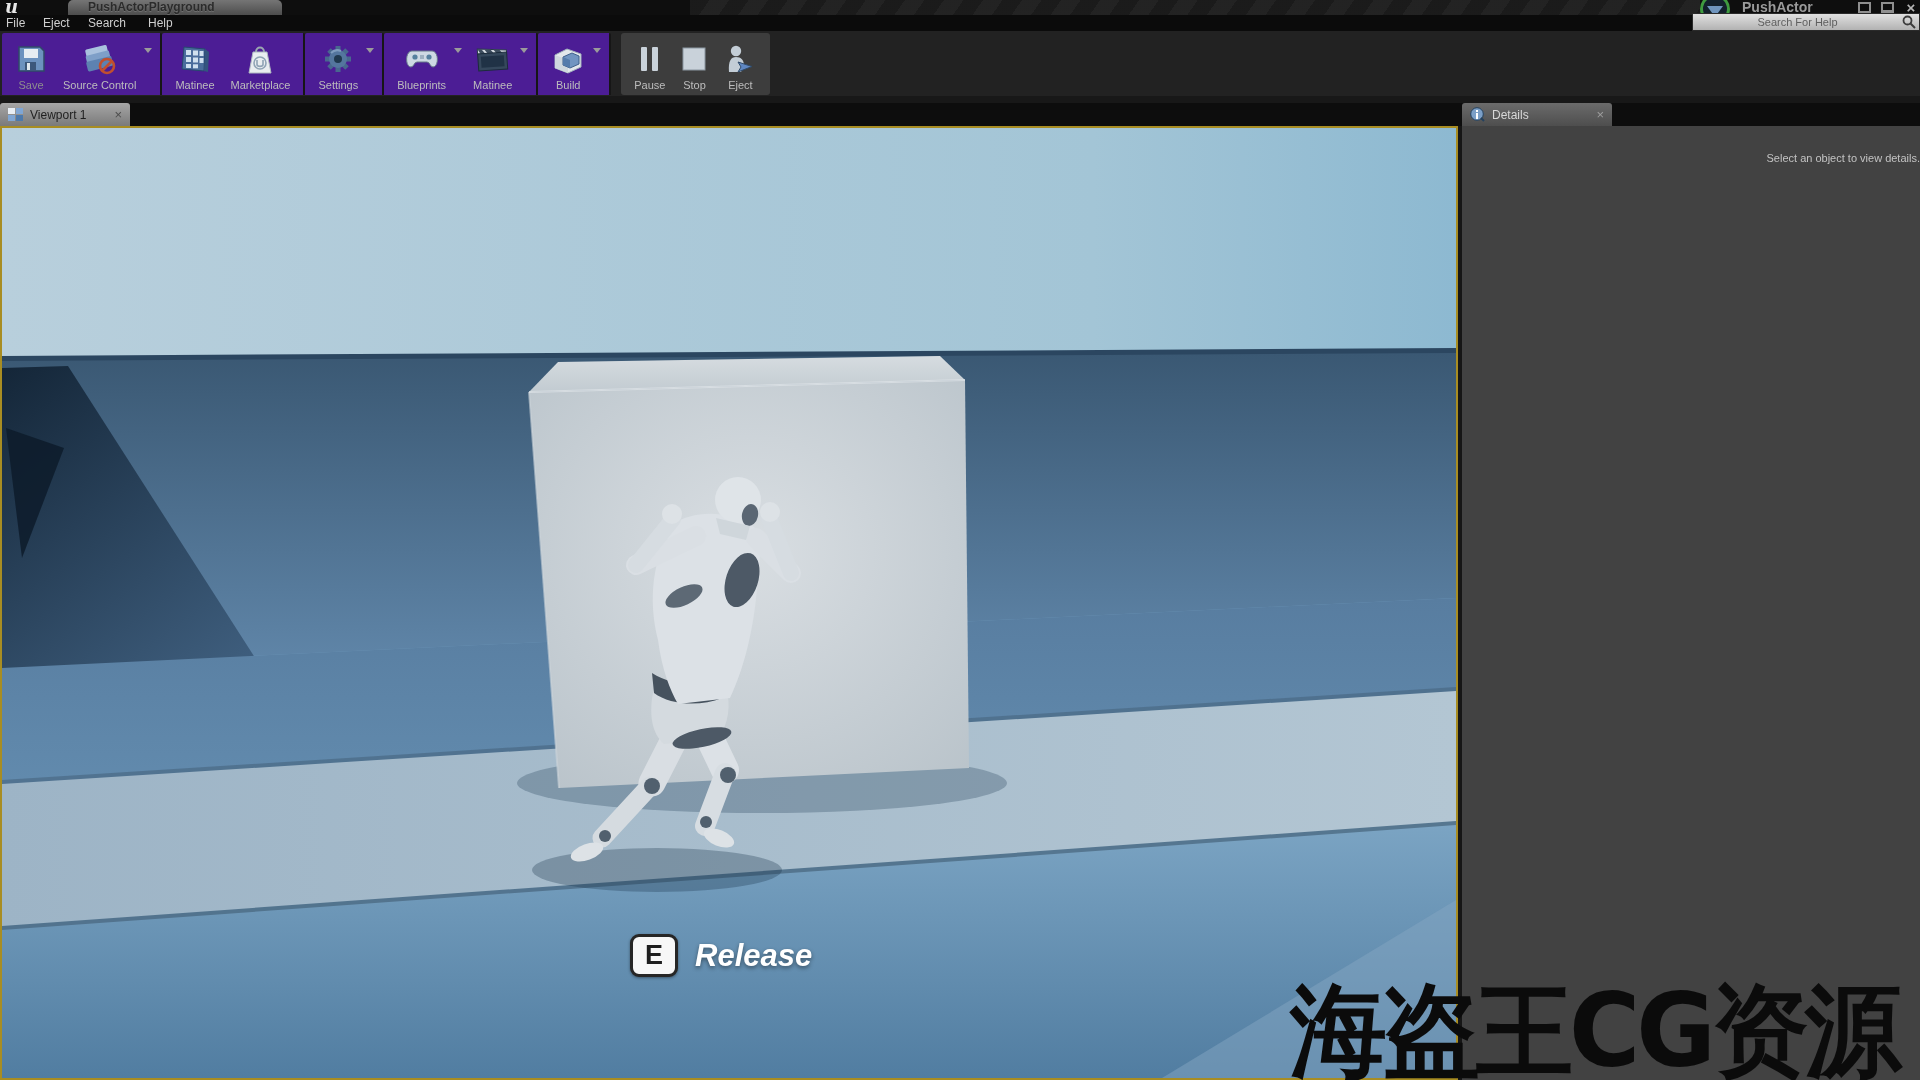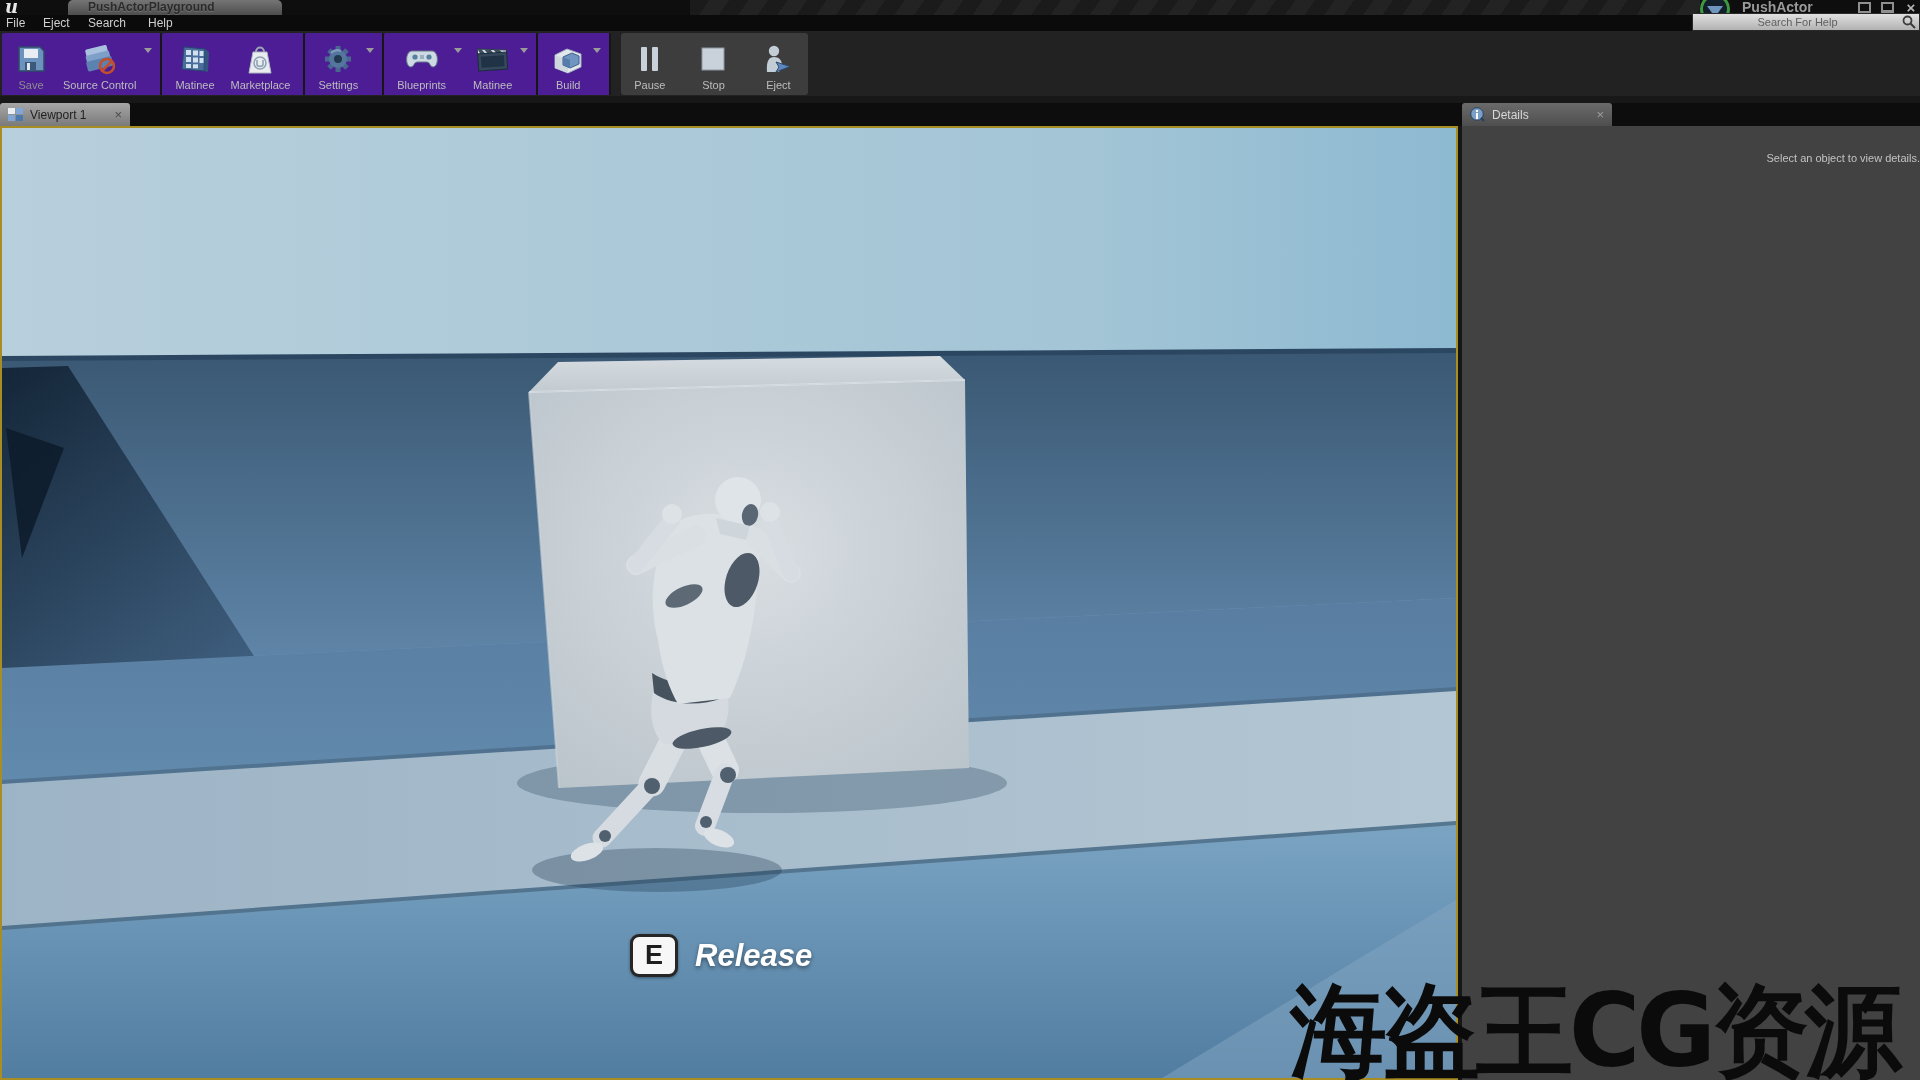--- a/index.html
+++ b/index.html
@@ -39,21 +39,21 @@
   .searchbox input{ flex:1; border:none; background:transparent; font-size:11px; color:#444;
     padding:0 4px; outline:none; font-family:inherit;text-align:center;}
   .searchbox input::placeholder{ color:#5f5f5f; opacity:1;}
   .search-ico{ width:14px; height:14px; margin-right:3px; flex:none;}
   
   .toolbar{ position:absolute; left:0; top:31px; width:1920px; height:65px; background:#222;
     display:flex; align-items:flex-start; padding:2px 0 0 2px;}
   .toolbar-understrip{ position:absolute; left:0; top:96px; width:1920px; height:7px; background:#181818;}
   .tgroup{ display:inline-flex; align-items:flex-end; background:#4c1d95; height:62px;
     border-right:2px solid #161616; padding:2px 5px; border-radius:2px 2px 0 0;}
-  .tgroup.play{ background:#3d3d3d; margin-left:10px; border-right:none; border-radius:3px;gap:19px;}
+  .tgroup.play{ background:#3d3d3d; margin-left:10px; border-right:none; border-radius:3px;}
   .tbtn{ display:flex; flex-direction:column; align-items:center; justify-content:flex-end;
     height:58px; padding:0 8px; cursor:default;}
   .tbtn .ticon{ height:38px; display:flex; align-items:center; justify-content:center;}
   .tbtn .tlabel{ font-size:11px; color:#bdbdbd; line-height:15px; white-space:nowrap;}
   .tbtn.dim .tlabel{ color:#8e8e8e; }
   .dd{ width:0; height:0; border-left:4px solid transparent; border-right:4px solid transparent;
     border-top:5px solid #9b9b9b; align-self:center; margin:0 3px 28px 0;}
   
   .tabrow{ position:absolute; left:0; top:103px; width:1920px; height:23px; background:#0d0d0d;}
   .paneltab{ position:absolute; top:0; height:23px; display:flex; align-items:center; gap:7px;

